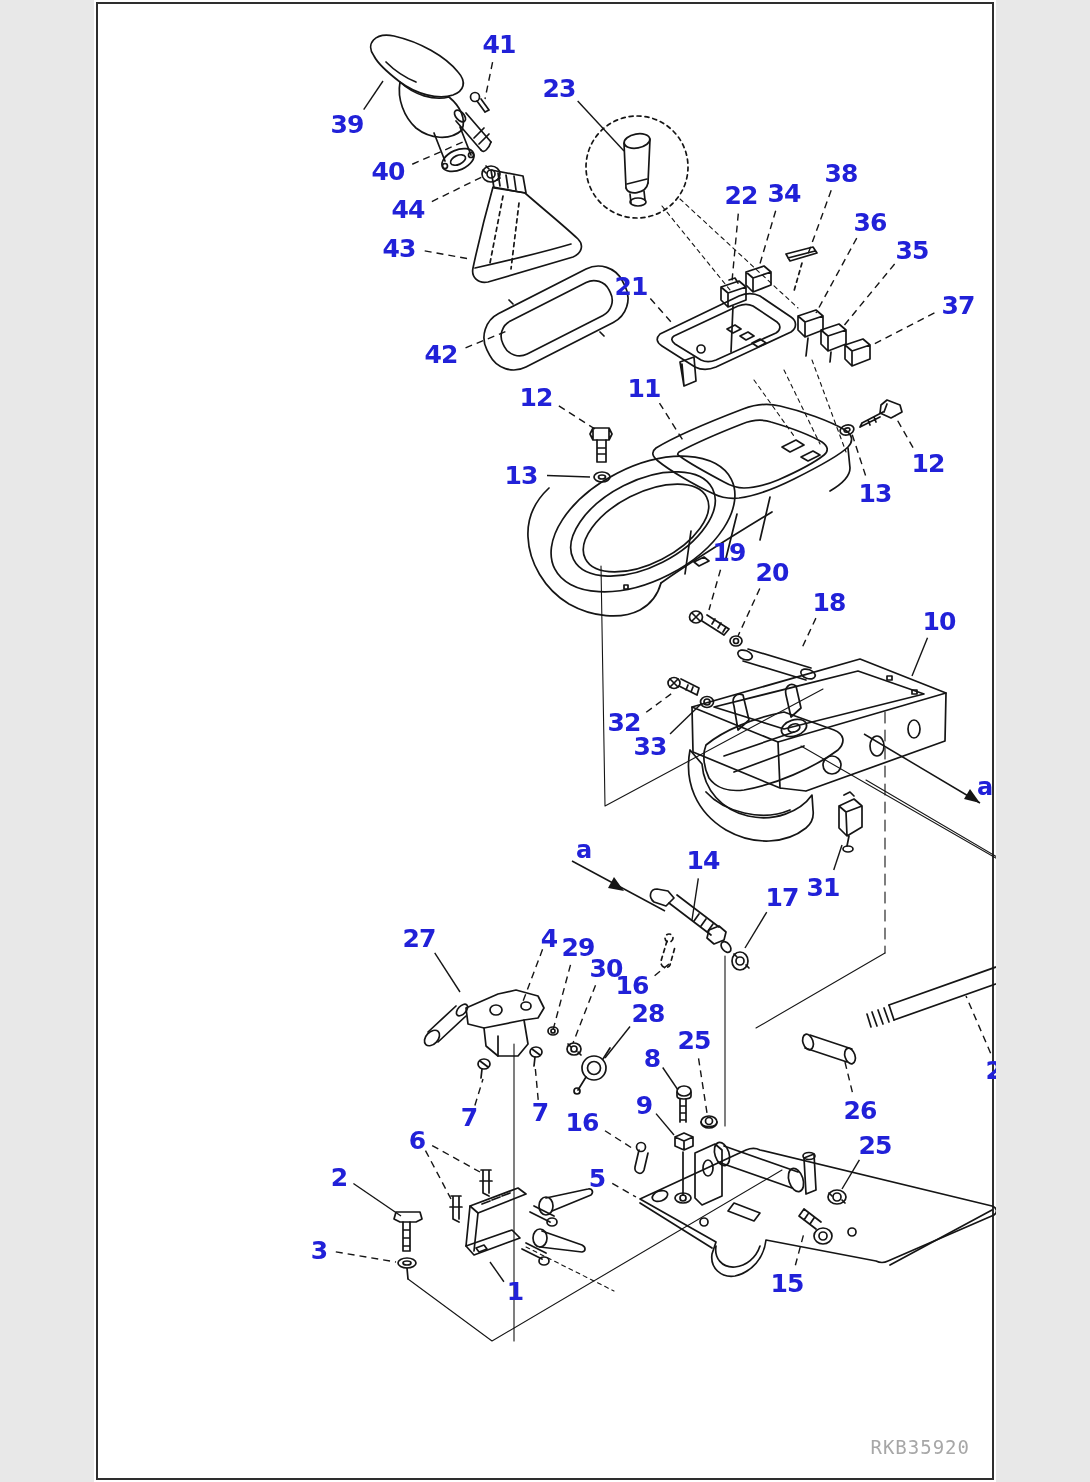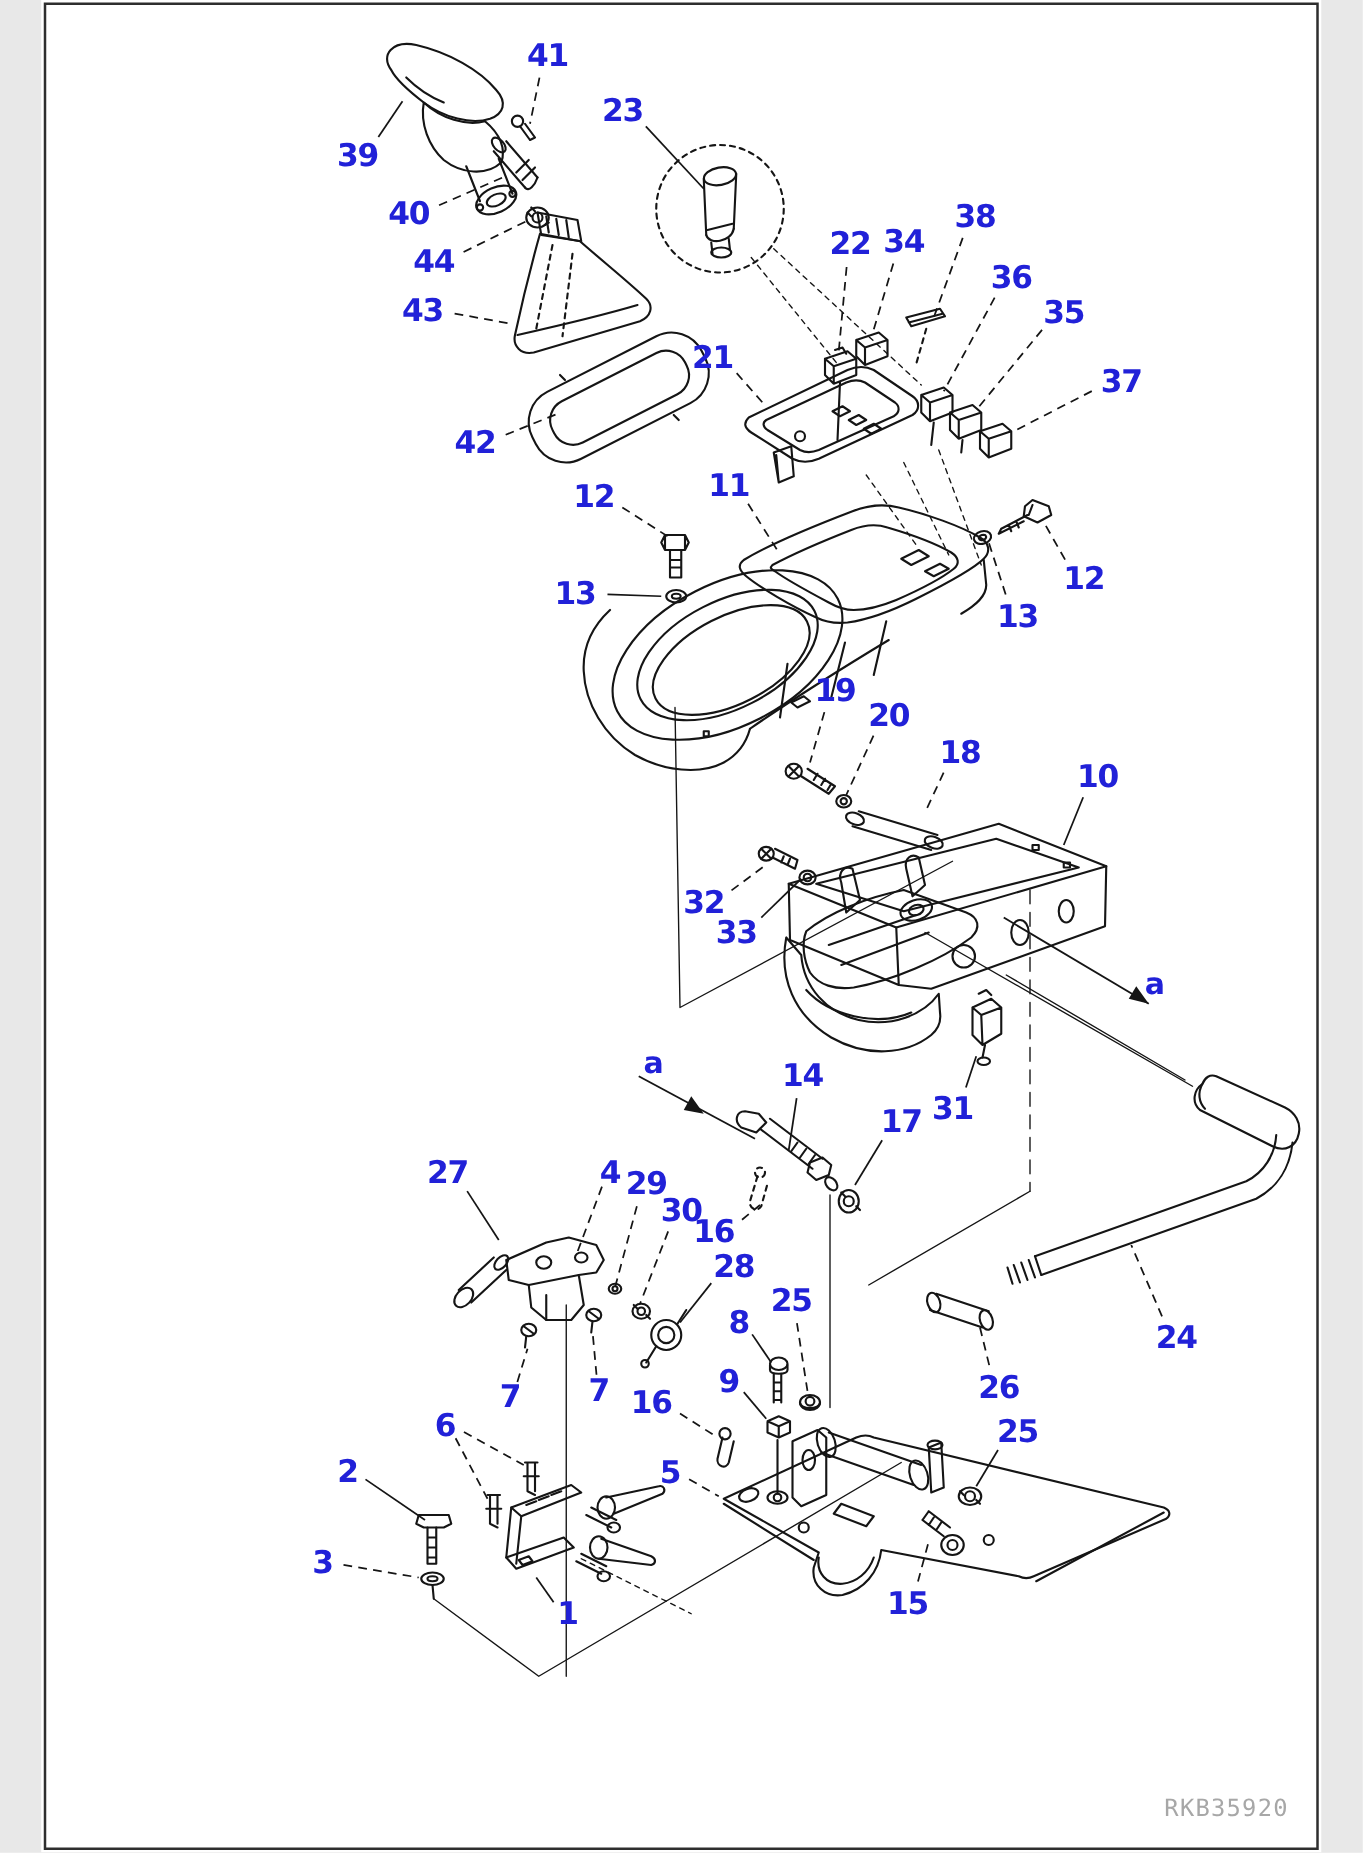--- a/index.html
+++ b/index.html
@@ -1,17 +1,17 @@
 <!DOCTYPE html>
 <html><head>
 <meta charset="utf-8">
 <style>
   html,body{margin:0;padding:0;background:#e8e8e8;}
   .page{
-    position:relative;width:1024px;height:1482px;margin:0 auto;
+    position:relative;width:902px;height:1482px;margin:0 auto;
     background:#ffffff;overflow:hidden;
     font-family:"DejaVu Sans", "Liberation Sans", sans-serif;
   }
   .frame{position:absolute;inset:2px;border:2px solid #2e2e2e;pointer-events:none;}
   svg{position:absolute;left:0;top:0;}
   svg *{vector-effect:non-scaling-stroke;}
   .art{stroke:#151515;fill:none;stroke-width:1.7;stroke-linejoin:round;stroke-linecap:round;}
   .thin{stroke-width:1.1;}
   .dash{stroke-dasharray:4,4;}
   .ldash{stroke-dasharray:11,7;}

